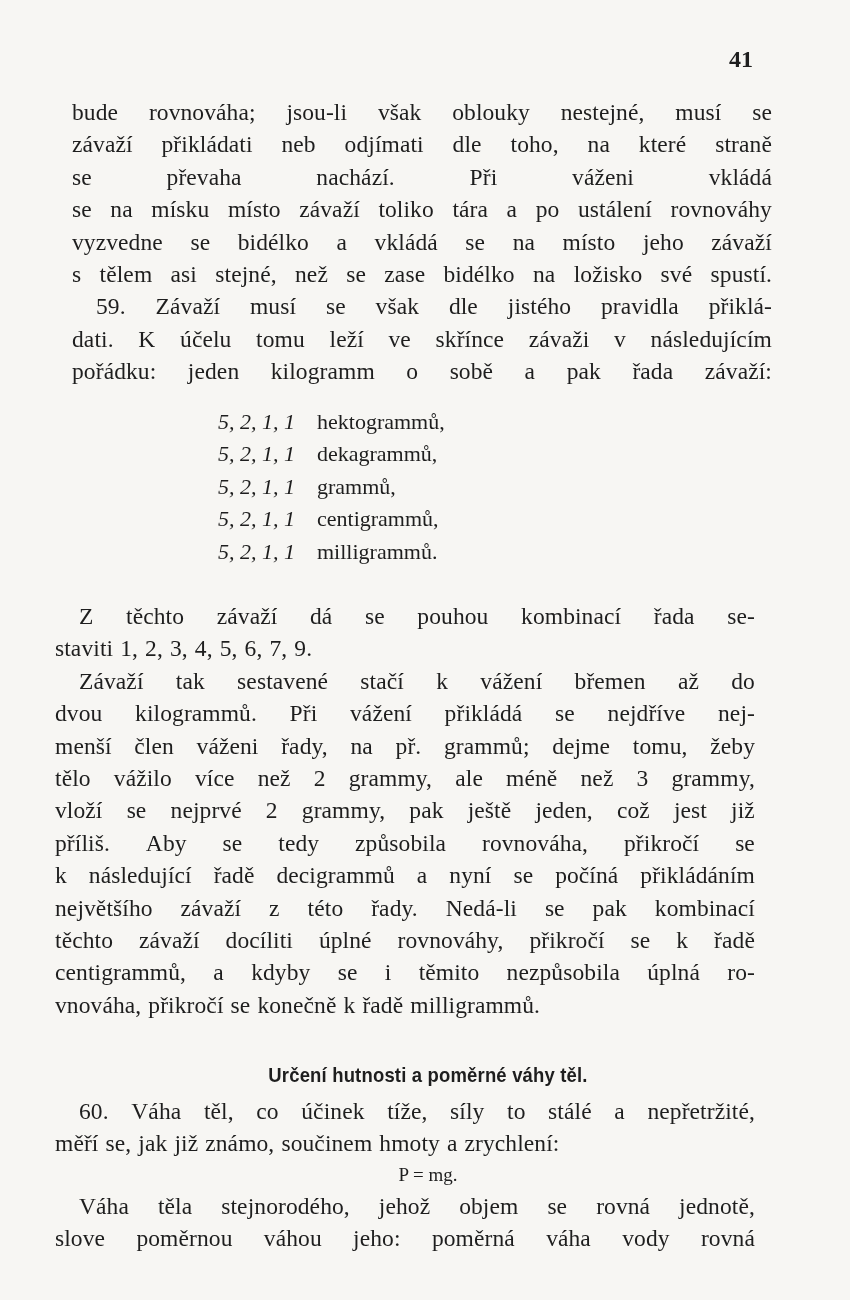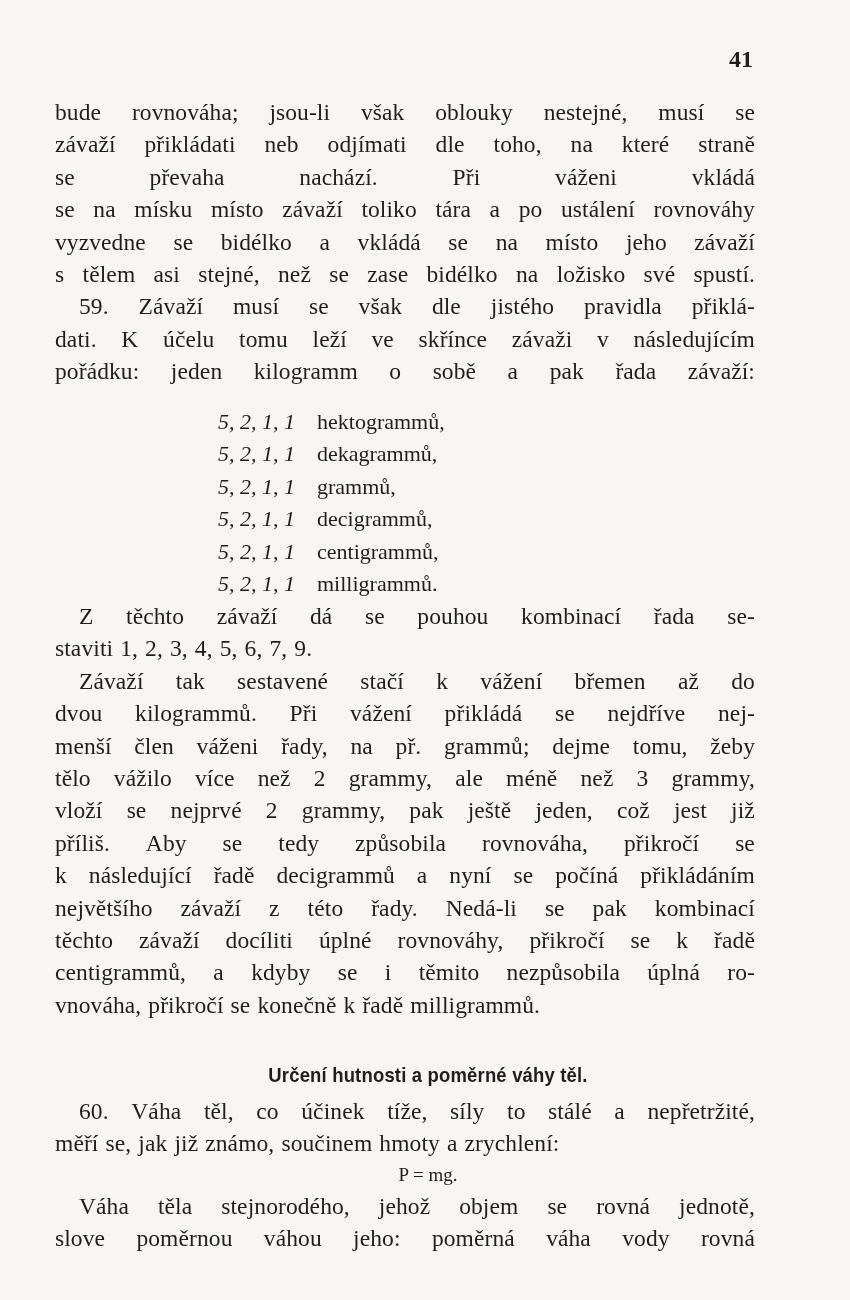--- a/index.html
+++ b/index.html
@@ -39,21 +39,21 @@
     }
     .block2 { top: 1095px; }
     .block3 { top: 1190px; }
   </style>
 </head>
 <body>
 
 <div class="page">
   <div class="page-number">41</div>
 
-  <div class="text-block" style="top:96px;">
+  <div class="text-block" style="top:96px;margin-left:17px;">
     <div class="line">
         <span class="w">bude</span>
         <span class="w">rovnováha;</span>
         <span class="w">jsou-li</span>
         <span class="w">však</span>
         <span class="w">oblouky</span>
         <span class="w">nestejné,</span>
         <span class="w">musí</span>
         <span class="w">se</span>
       </div>
@@ -148,21 +148,20 @@
         <span class="w">pak</span>
         <span class="w">řada</span>
         <span class="w">závaží:</span>
       </div>
   </div>
 
   <div class="list-block">
     <div class="list-row"><span class="nums">5, 2, 1, 1</span><span>hektogrammů,</span></div>
     <div class="list-row"><span class="nums">5, 2, 1, 1</span><span>dekagrammů,</span></div>
     <div class="list-row"><span class="nums">5, 2, 1, 1</span><span>grammů,</span></div>
-    <div class="list-row"><span class="nums">5, 2, 1, 1</span><span>decigrammů,</span></div>
     <div class="list-row"><span class="nums">5, 2, 1, 1</span><span>centigrammů,</span></div>
     <div class="list-row"><span class="nums">5, 2, 1, 1</span><span>milligrammů.</span></div>
   </div>
 
   <div class="text-block" style="top:600px;">
     <div class="line indent">
         <span class="w">Z</span>
         <span class="w">těchto</span>
         <span class="w">závaží</span>
         <span class="w">dá</span>

